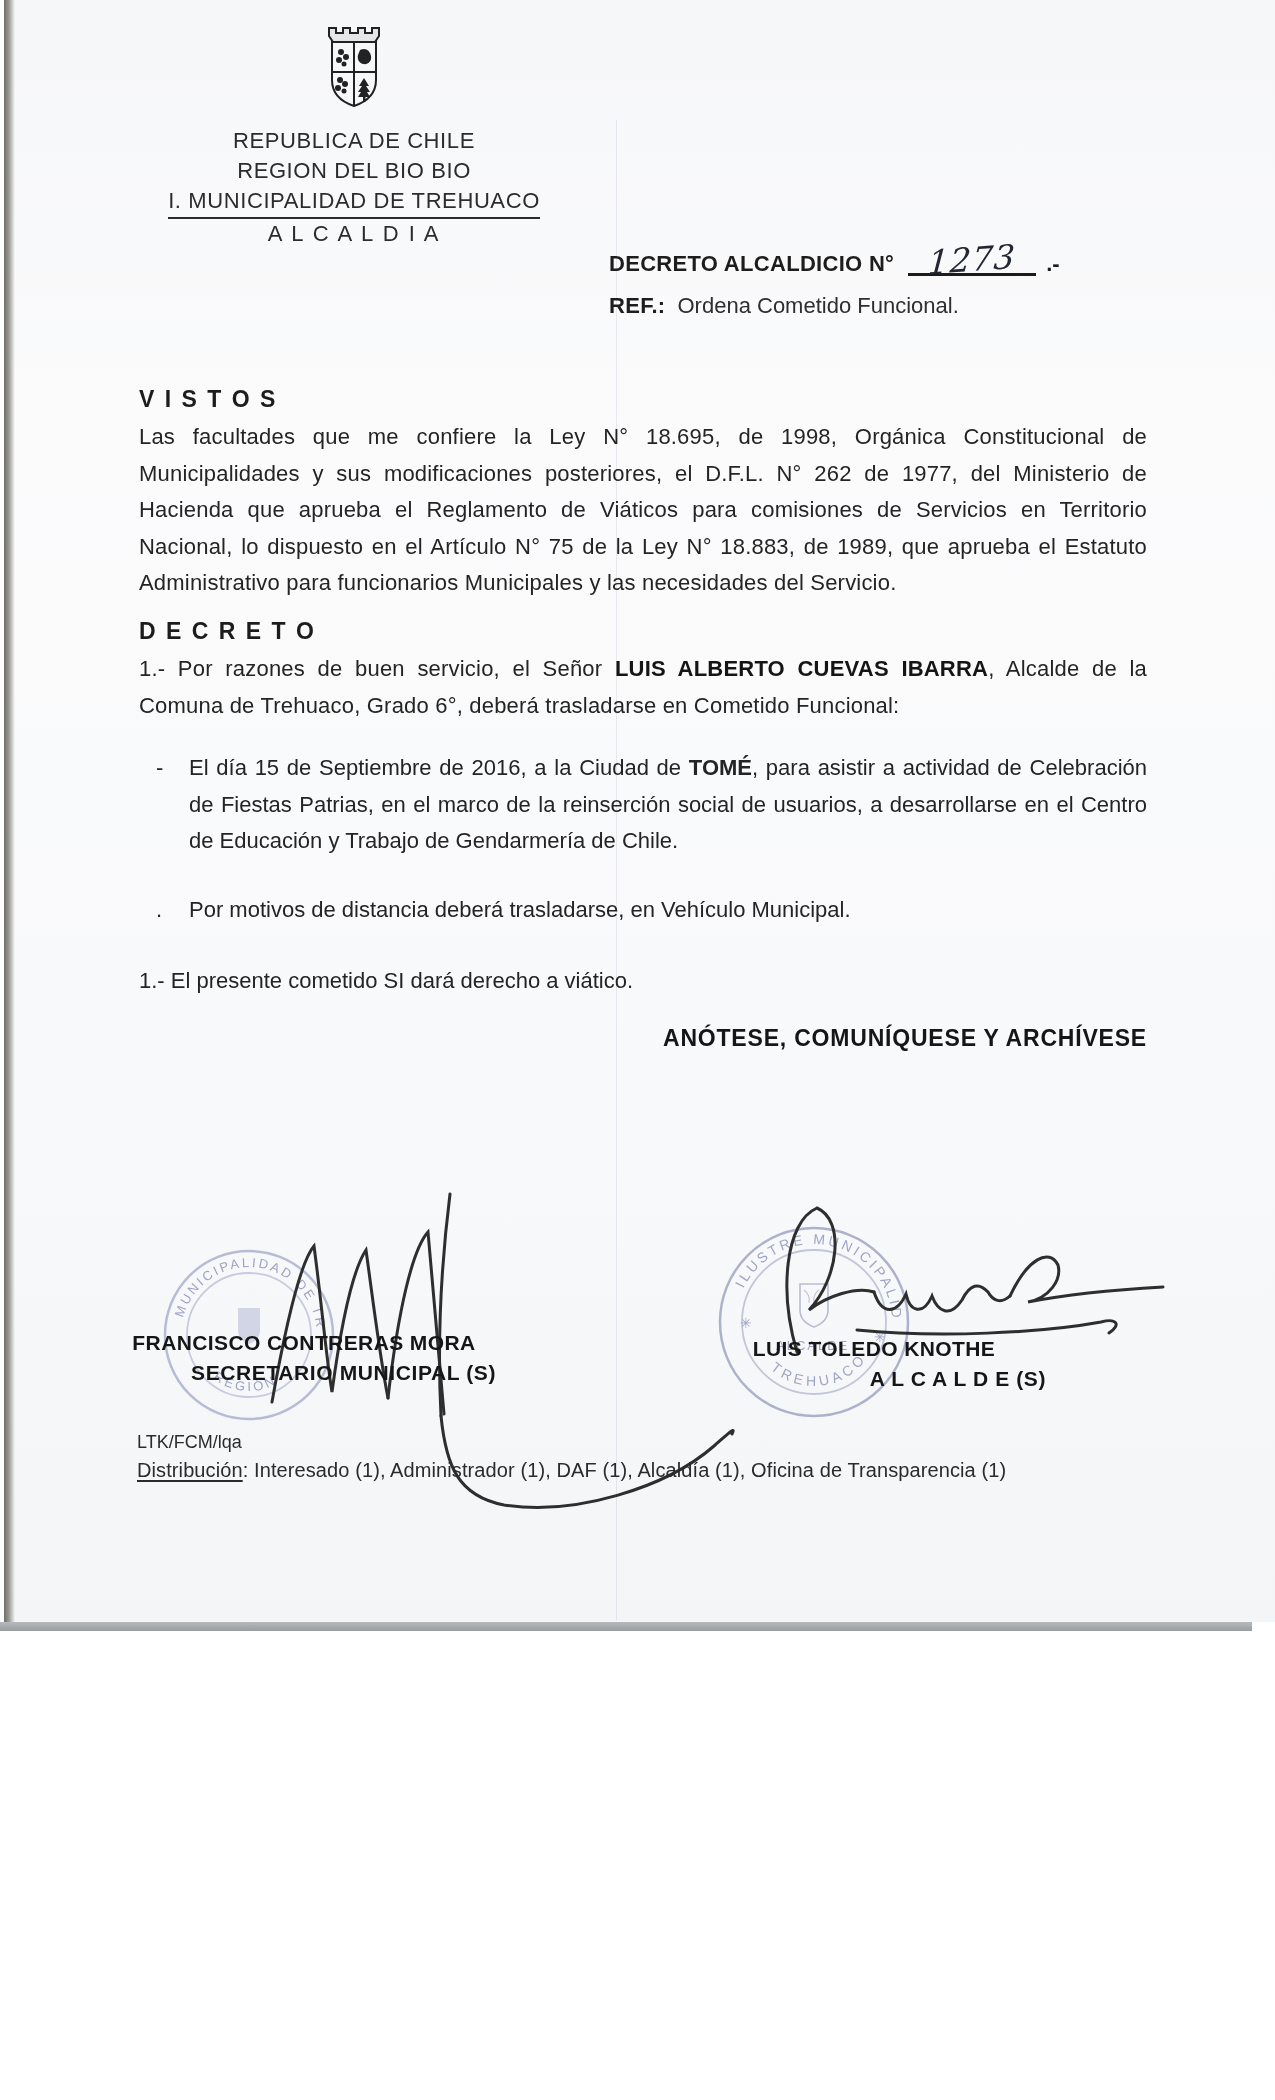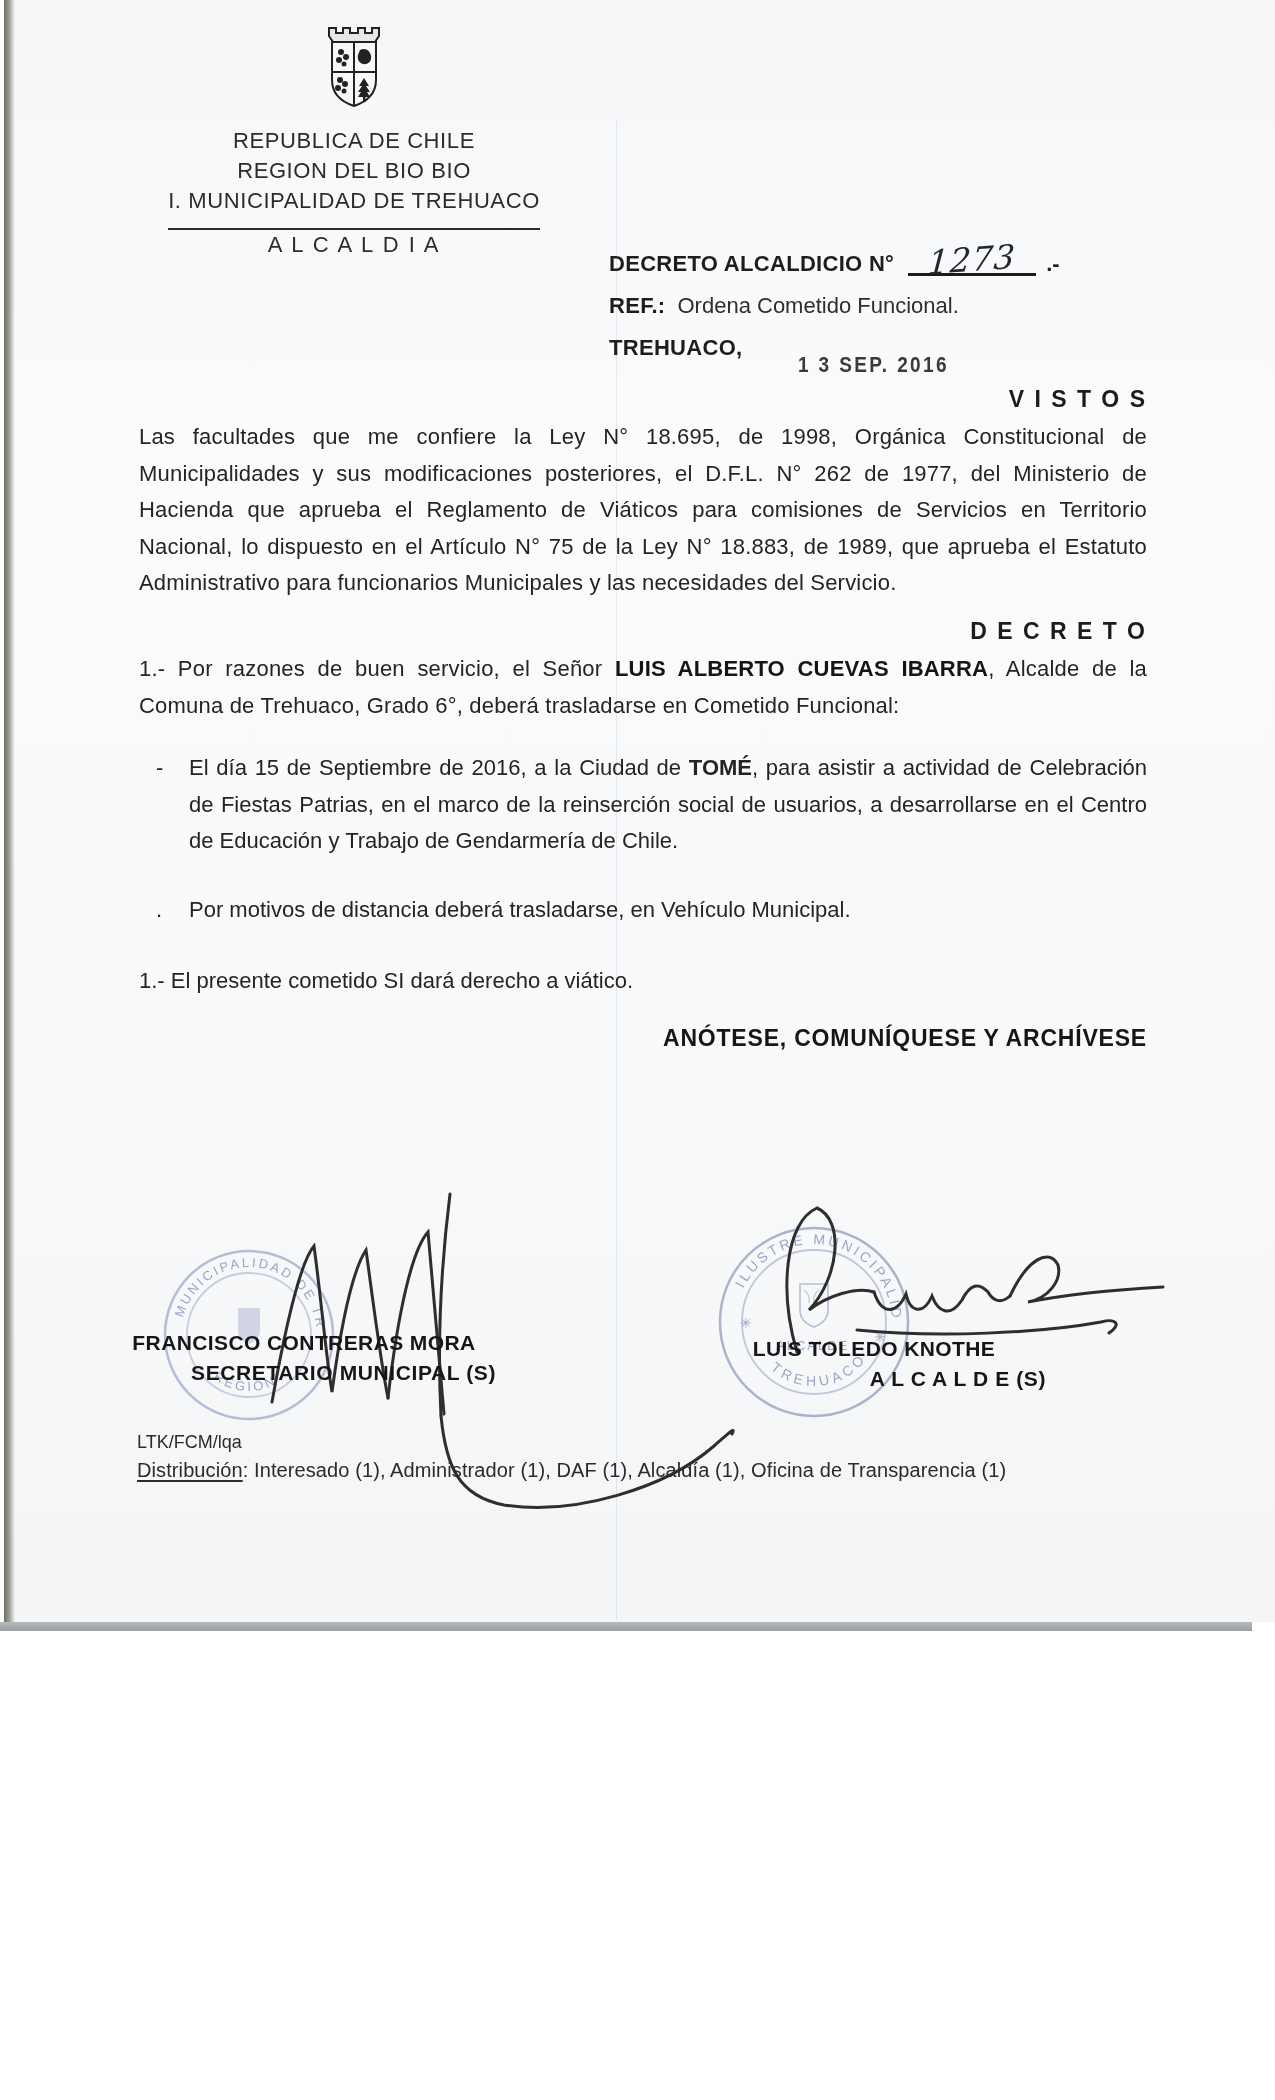--- a/index.html
+++ b/index.html
@@ -13,40 +13,40 @@
           background:linear-gradient(180deg,#b7babc,#9b9ea0); }
   .edge-left { position:absolute; left:0; top:0; width:11px; height:1622px;
           background:linear-gradient(90deg,#6f6f68 0%,#9a9a92 45%,rgba(200,200,195,0.0) 100%); }
   .fold-line { position:absolute; left:612px; top:120px; width:1px; height:1500px;
           background:rgba(140,150,180,0.18); }
 
   
   .header { position:absolute; left:160px; top:22px; width:380px; text-align:center; color:#2a2a2a; }
   .header .logo { display:inline-block; margin-bottom:8px; }
   .hline { font-size:22px; line-height:30px; letter-spacing:0.6px; color:#2c2c2c; }
-  .hline.underlined { display:inline-block; border-bottom:2px solid #2a2a2a; padding-bottom:12px; }
+  .hline.underlined { display:inline-block; border-bottom:2px solid #2a2a2a; padding-bottom:1px; }
   .hline.spaced { letter-spacing:2px; }
 
   
   .meta { position:absolute; left:605px; top:240px; width:600px; color:#1d1d1d; }
   .meta-row { margin-bottom:16px; font-size:22px; }
   .m-label { font-weight:bold; letter-spacing:0.3px; }
   .num-slot { display:inline-block; width:128px; border-bottom:3px solid #1c1c1c; text-align:center;
               margin-left:14px; vertical-align:baseline; height:36px; }
   .num-hand { display:inline-block; font-family:"DejaVu Serif", serif; font-style:italic;
               font-size:33px; color:#222733; transform:rotate(-4deg) skewX(-8deg); letter-spacing:1px; }
   .num-suffix { font-weight:bold; margin-left:10px; }
   .ref-value { margin-left:12px; color:#2e2e2e; }
   .date-stamp { display:inline-block; margin-left:52px; position:relative; top:16px;
                 font-weight:bold; font-size:20px; letter-spacing:2.5px; color:#3a3a3a;
                 transform:scale(0.95,1.1); }
 
   
   .content { position:absolute; left:135px; top:386px; width:1008px; color:#242424; }
-  .sec-heading { text-align:right; font-weight:bold; font-size:23px; letter-spacing:2px; color:#1c1c1c; }
+  .sec-heading { text-align:left; font-weight:bold; font-size:23px; letter-spacing:2px; color:#1c1c1c; }
   .para { text-align:justify; font-size:22px; line-height:36.6px; margin-top:6px; letter-spacing:0.2px; }
   .para b { color:#151515; }
   .bullets { margin-top:26px; }
   .bullet { position:relative; padding-left:50px; text-align:justify; font-size:22px; line-height:36.6px; }
   .bullet + .bullet { margin-top:32px; }
   .bullet .marker { position:absolute; left:17px; top:0; }
   .p2 { margin-top:34px; font-size:22px; line-height:36px; }
   .closing { margin-top:26px; text-align:right; font-weight:bold; font-size:23px; letter-spacing:0.8px; color:#161616; }
 
   
@@ -101,23 +101,20 @@
       <div class="hline spaced">A L C A L D I A</div>
     </div>
 
     <div class="meta">
       <div class="meta-row">
         <span class="m-label">DECRETO ALCALDICIO N°</span><span class="num-slot"><span class="num-hand">1273</span></span><span class="num-suffix">.-</span>
       </div>
       <div class="meta-row">
         <span class="m-label">REF.:</span><span class="ref-value">Ordena Cometido Funcional.</span>
       </div>
-      <div class="meta-row">
-        <span class="m-label">TREHUACO,</span><span class="date-stamp">1 3 SEP. 2016</span>
-      </div>
     </div>
 
     <div class="content">
       <div class="sec-heading">V I S T O S</div>
       <p class="para">Las facultades que me confiere la Ley N° 18.695, de 1998, Orgánica Constitucional de Municipalidades y sus modificaciones posteriores, el D.F.L. N° 262 de 1977, del Ministerio de Hacienda que aprueba el Reglamento de Viáticos para comisiones de Servicios en Territorio Nacional, lo dispuesto en el Artículo N° 75 de la Ley N° 18.883, de 1989, que aprueba el Estatuto Administrativo para funcionarios Municipales y las necesidades del Servicio.</p>
 
       <div class="sec-heading" style="margin-top:16px;">D E C R E T O</div>
       <p class="para"><span>1.- Por razones de buen servicio, el Señor </span><b>LUIS ALBERTO CUEVAS IBARRA</b><span>, Alcalde de la Comuna de Trehuaco, Grado 6°, deberá trasladarse en Cometido Funcional:</span></p>
 
       <div class="bullets">

